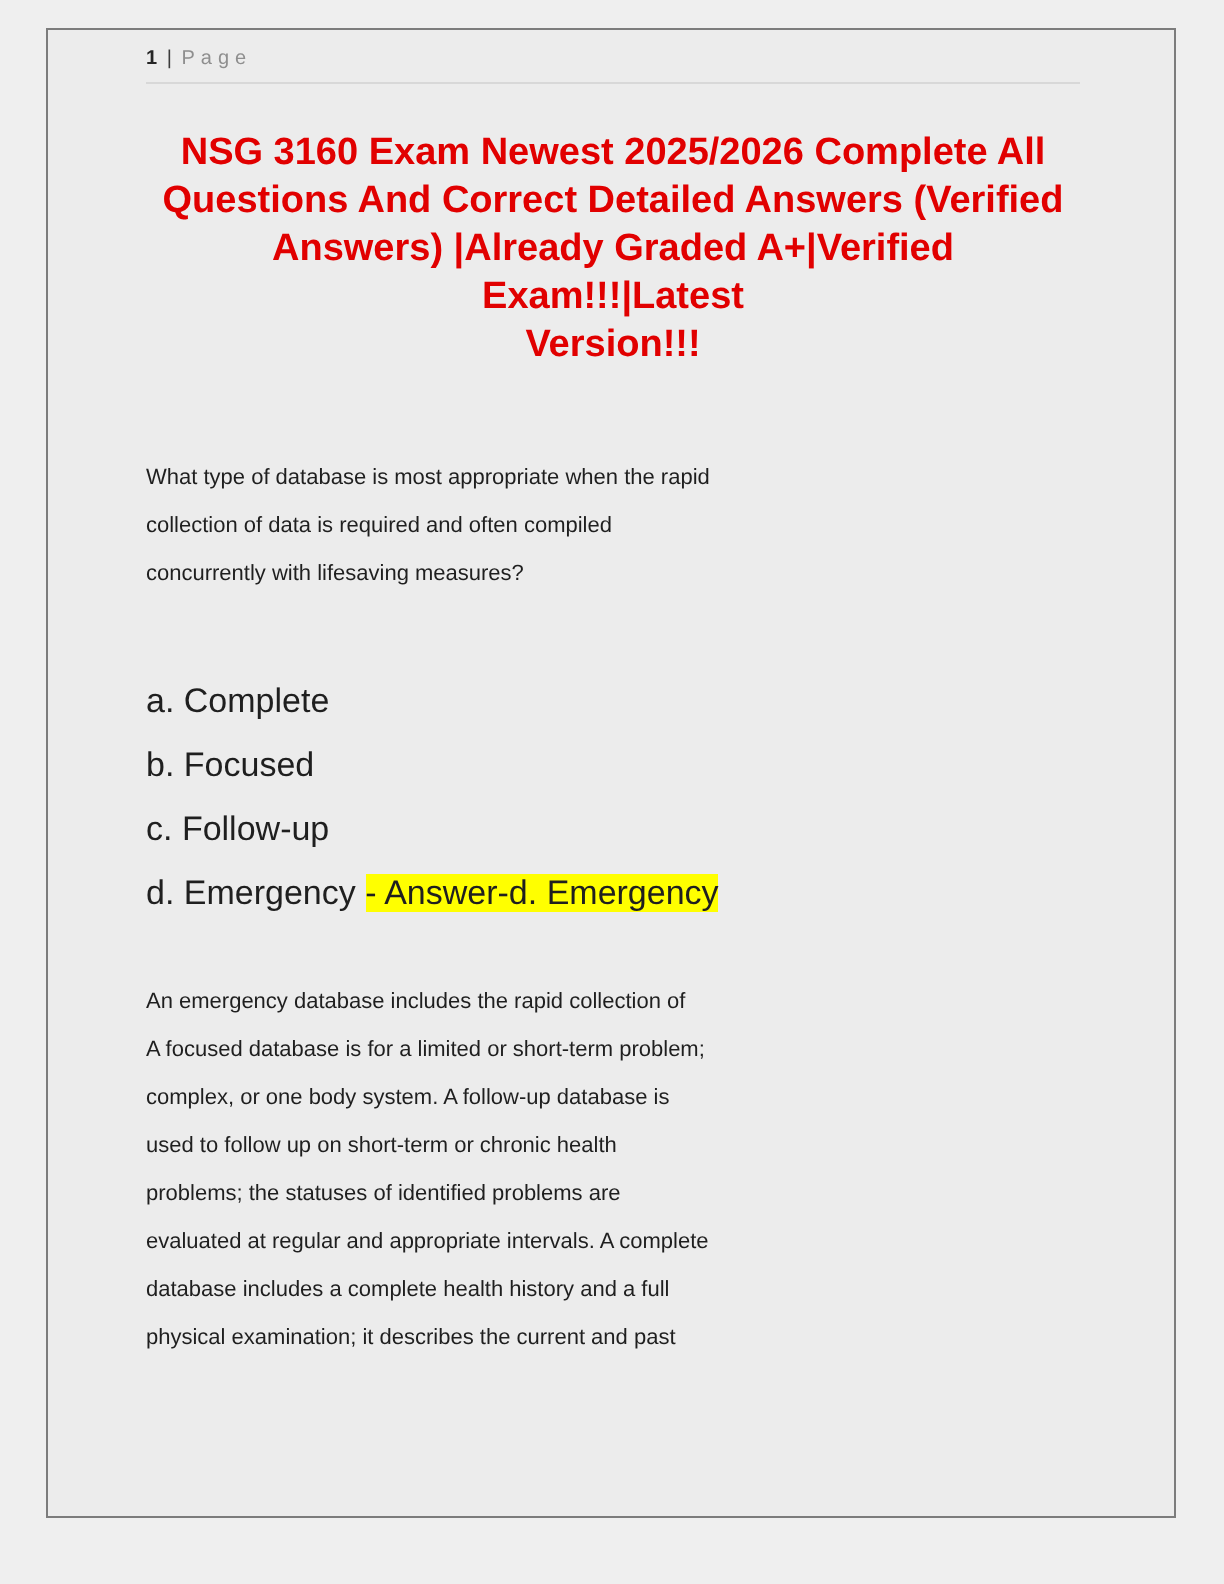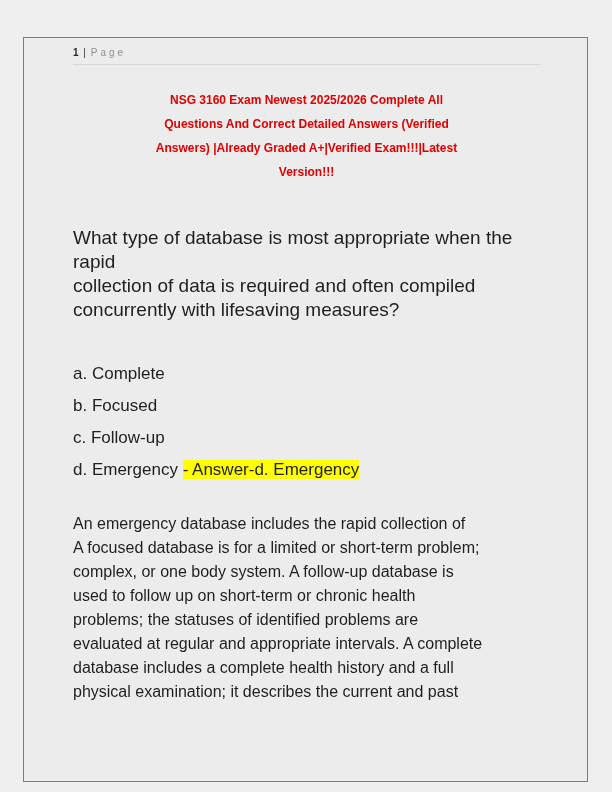--- a/index.html
+++ b/index.html
@@ -5,21 +5,21 @@
   * { margin: 0; padding: 0; box-sizing: border-box; }
   html, body {
     width: 612px; height: 792px;
     background: #efefef;
     font-family: "Liberation Sans", sans-serif;
     overflow: hidden;
     position: relative;
   }
   .page {
     position: absolute;
-    left: 23px; top: 37px;
+    left: 23px; top: 14px;
     width: 565px; height: 745px;
     background: #ececec;
     border: 1px solid #7c7c7c;
   }
   .content {
     padding: 8px 47px 0 49px;
     color: #1f1f1f;
   }
   .page-header {
     font-size: 10px;
@@ -29,38 +29,38 @@
     white-space: nowrap;
   }
   .page-number { font-weight: bold; color: #262626; }
   .header-sep { color: #3c3c3c; margin: 0 2px; }
   .page-label { color: #8f8f8f; letter-spacing: 3px; }
   .doc-title {
     margin-top: 23px;
     text-align: center;
     color: #e10000;
     font-weight: bold;
-    font-size: 12px;
+    font-size: 19px;
     line-height: 24px;
   }
   .question {
     margin-top: 42px;
-    font-size: 19px;
+    font-size: 11px;
     line-height: 24px;
   }
   .options {
     margin-top: 40px;
     font-size: 17px;
     line-height: 24px;
   }
   .option { margin-bottom: 8px; }
   .hl { background: #ffff00; }
   .explanation {
     margin-top: 30px;
-    font-size: 16px;
+    font-size: 11px;
     line-height: 24px;
   }
 </style>
 </head>
 <body>
 
 <div class="page">
   <div class="content">
 
     <div class="page-header">

